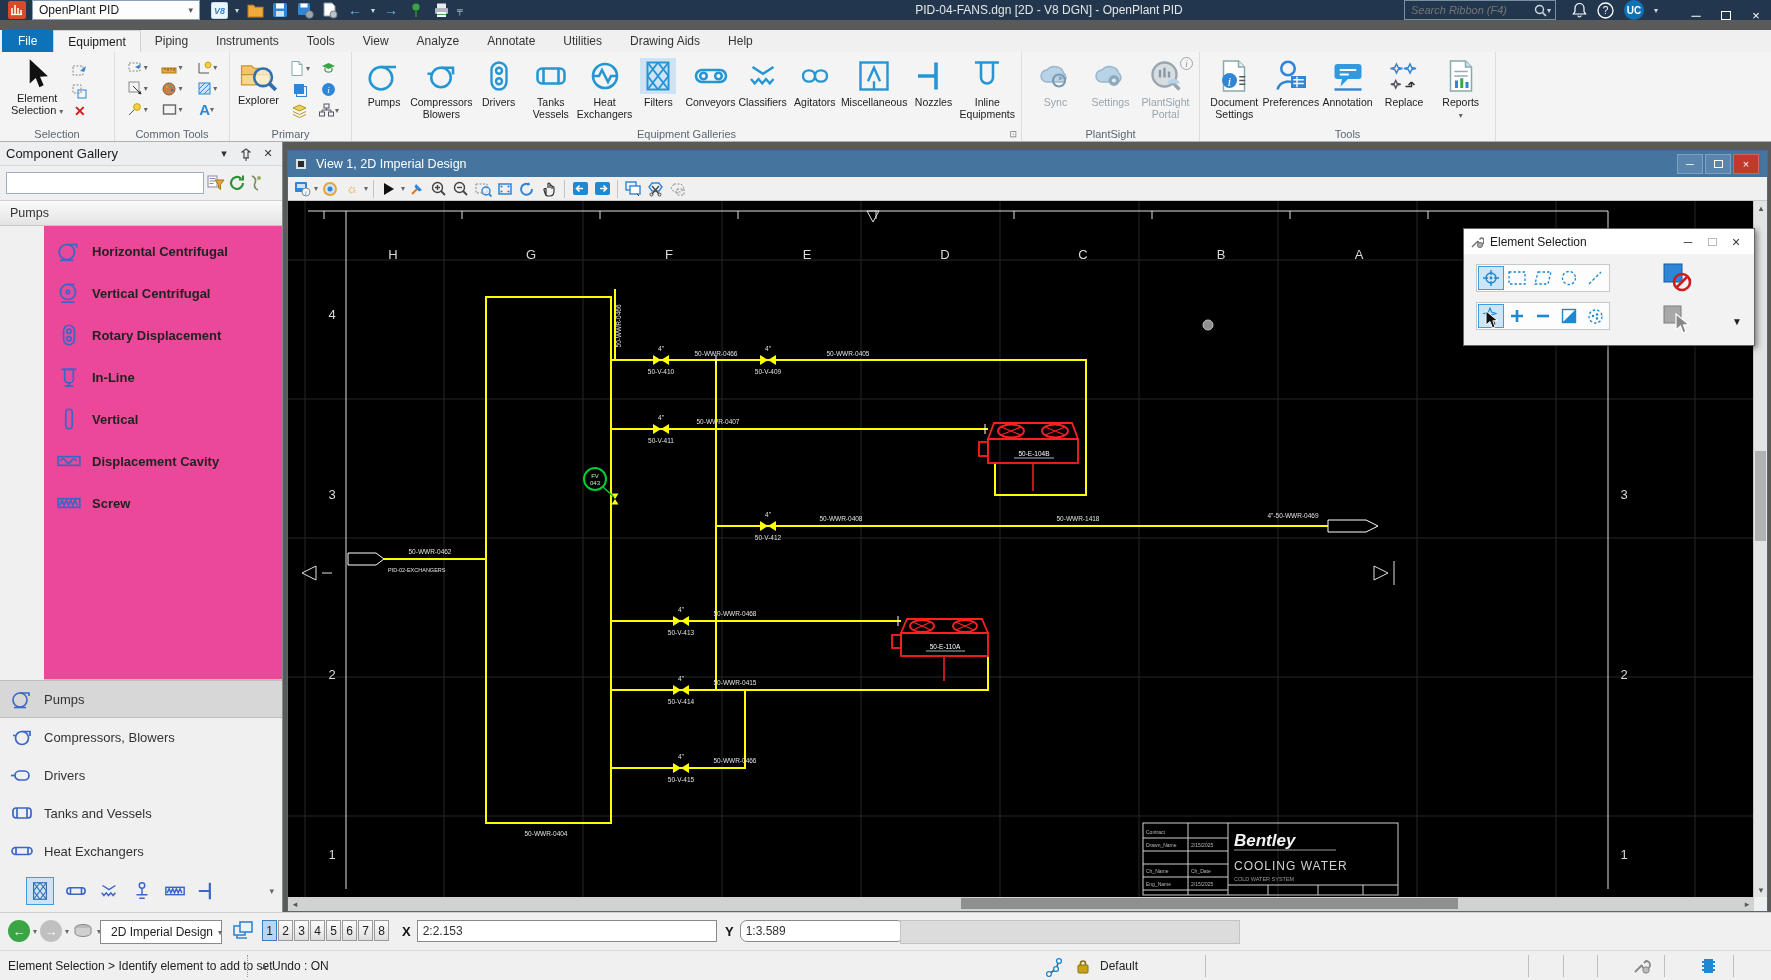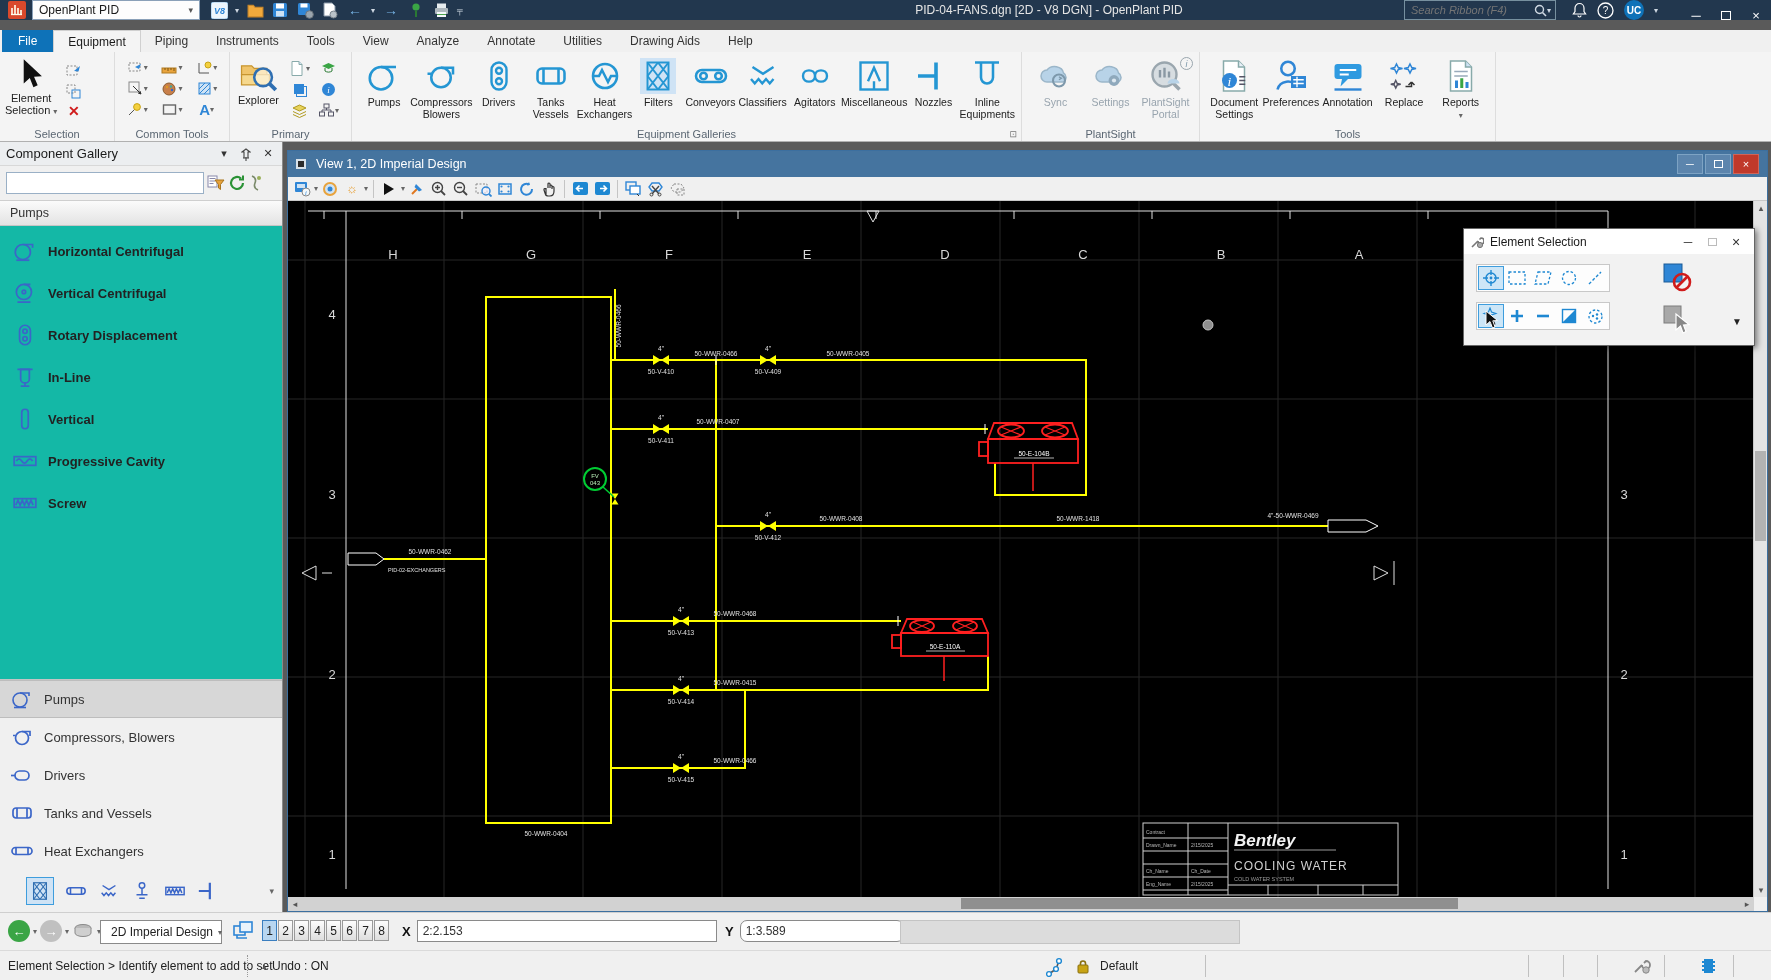--- a/index.html
+++ b/index.html
@@ -58,21 +58,21 @@
                border-right:1px solid #8a8a8a; display:flex; flex-direction:column;justify-content:flex-end; }
   .cg-header { height:24px; display:flex; align-items:center; padding:0 6px; color:#1a1a1a; font-size:13px;
                background:#eceef0; border-bottom:1px solid #d8d8d8; }
   .cg-header .sp { flex:1; }
   .cg-hicon { width:16px; height:16px; margin-left:6px; color:#333; display:flex; align-items:center; justify-content:center; font-size:11px;}
   .cg-search { height:34px; display:flex; align-items:center; padding:0 6px; gap:3px; }
   .cg-search input { width:198px; height:22px; border:1px solid #9ab0c6; background:#fff; outline:none; padding:0 4px;
                      font-family:"Liberation Sans",sans-serif;}
   .cg-section { height:26px; display:flex; align-items:center; padding:0 10px; font-size:12.5px; color:#333;
                 background:linear-gradient(#fbfbfb,#e3e3e3); border-top:1px solid #cfcfcf; border-bottom:1px solid #c5c5c5; }
-  .cg-list { flex:1; background:#14b8a6; border-bottom:1px solid #c5c5c5; padding-top:4px; }
+  .cg-list { flex:1; background:#ec4899; border-bottom:1px solid #c5c5c5; padding-top:4px;margin-left:44px; }
   .citem { height:42px; display:flex; align-items:center; padding:0 12px; }
   .citem svg { width:26px; height:26px; color:#3b66c8; flex:none; }
   .citem-l { margin-left:10px; font-weight:bold; font-size:13px; color:#222; }
   .cg-cats { height:190px; padding-top:0; }
   .catitem { height:38px; display:flex; align-items:center; padding:0 10px; }
   .catitem svg { width:24px; height:24px; color:#3b66c8; flex:none; }
   .catitem .cl { margin-left:10px; font-size:13px; color:#333; }
   .catitem.sel { background:#d7d7d7; border-top:1px solid #bdbdbd; border-bottom:1px solid #bdbdbd; }
   .cg-iconrow { height:42px; display:flex; align-items:center; padding:0 8px 0 26px; gap:11px; }
   .cg-iconrow svg { width:22px; height:22px; color:#3b66c8; }
@@ -327,21 +327,21 @@
   <span class="rtab">Analyze</span>
   <span class="rtab">Annotate</span>
   <span class="rtab">Utilities</span>
   <span class="rtab">Drawing Aids</span>
   <span class="rtab">Help</span>
 </div>
 
 <div class="ribbon">
 
   <div class="rgroup" style="width:115px">
-    <div style="display:flex; padding:6px 4px 0 5px;">
+    <div style="display:flex; padding:6px 4px 0 11px;">
       <div class="bigbtn">
         <svg width="30" height="34" viewBox="0 0 24 28">
             <path d="M6 1 L6 21 L11 16.5 L14 24 L17.5 22.5 L14.5 15.5 L21 15 Z" fill="#111"></path>
           </svg>
         <span>Element</span>
         <span class="lbl2"><span>Selection</span> <span class="darr9">▾</span></span>
       </div>
       <div style="display:flex; flex-direction:column; gap:4px; margin-left:8px; padding-top:4px;">
         <svg class="smico" viewBox="0 0 17 17">
             <rect x="2" y="4" width="10" height="9" fill="none" stroke="#888" stroke-dasharray="2 1.5"></rect>
@@ -709,21 +709,21 @@
     <div class="citem">
         <svg viewBox="0 0 24 24">
           <use href="#sym-vert"></use>
         </svg>
         <span class="citem-l">Vertical</span>
       </div>
     <div class="citem">
         <svg viewBox="0 0 24 24">
           <use href="#sym-cavity"></use>
         </svg>
-        <span class="citem-l">Progressive Cavity</span>
+        <span class="citem-l">Displacement Cavity</span>
       </div>
     <div class="citem">
         <svg viewBox="0 0 24 24">
           <use href="#sym-screw"></use>
         </svg>
         <span class="citem-l">Screw</span>
       </div>
   </div>
   <div class="cg-cats">
     <div class="catitem sel">

